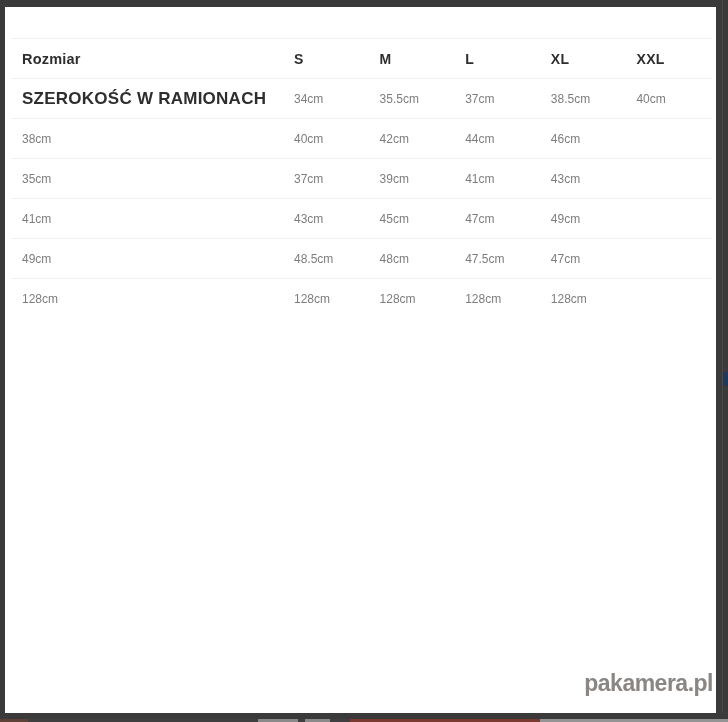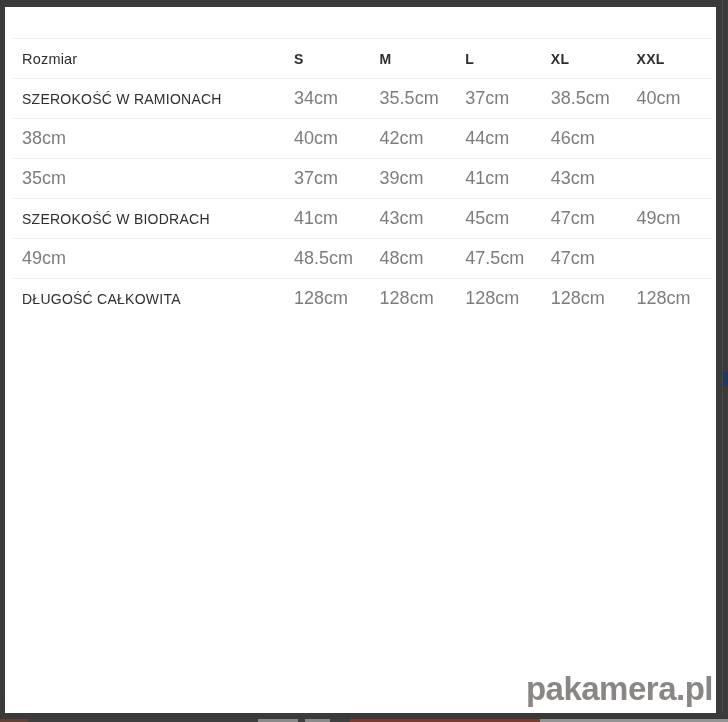--- a/index.html
+++ b/index.html
@@ -65,49 +65,49 @@
   }
   .t-row {
     display: grid;
     grid-template-columns: 272px repeat(5, 1fr);
     height: 39px;
     align-items: center;
     border-top: 1px solid var(--c-row-divider, #efefef);
   }
   .cell { padding-left: 10px; white-space: nowrap; overflow: hidden; }
   .cell-label {
-    font-size: 14px;
-    font-weight: 400;
+    font-size: 17px;
+    font-weight: 700;
     letter-spacing: 0.25px;
     color: var(--c-label-text, #2e2e2e);
   }
   .cell-header-first {
     font-size: 14.5px;
-    font-weight: 400;
+    font-weight: 700;
     letter-spacing: 0.2px;
     color: var(--c-label-text, #2e2e2e);
   }
   .cell-header-size {
     font-size: 14px;
     font-weight: 700;
     letter-spacing: 0.4px;
     color: var(--c-label-text, #2e2e2e);
   }
   .cell-value {
-    font-size: 18px;
+    font-size: 12px;
     font-weight: 400;
     color: var(--c-value-text, #7d7d7d);
   }
 
   
   .watermark {
     position: absolute;
     right: 15px;
     top: 672px;
-    font-size: 33px;
+    font-size: 23px;
     font-weight: 600;
     letter-spacing: -0.5px;
     color: var(--c-watermark-text, #8a8683);
     line-height: 1;
   }
 </style>
 </head>
 <body>
 
 <div class="page">
@@ -150,38 +150,36 @@
 
       <div class="t-row">
         <div class="cell cell-value">35cm</div>
         <div class="cell cell-value">37cm</div>
         <div class="cell cell-value">39cm</div>
         <div class="cell cell-value">41cm</div>
         <div class="cell cell-value">43cm</div>
       </div>
 
       <div class="t-row">
-        <div class="cell cell-label">SZEROKOŚĆ W BIODRACH</div>
         <div class="cell cell-value">41cm</div>
         <div class="cell cell-value">43cm</div>
         <div class="cell cell-value">45cm</div>
         <div class="cell cell-value">47cm</div>
         <div class="cell cell-value">49cm</div>
       </div>
 
       <div class="t-row">
         <div class="cell cell-value">49cm</div>
         <div class="cell cell-value">48.5cm</div>
         <div class="cell cell-value">48cm</div>
         <div class="cell cell-value">47.5cm</div>
         <div class="cell cell-value">47cm</div>
       </div>
 
       <div class="t-row">
-        <div class="cell cell-label">DŁUGOŚĆ CAŁKOWITA</div>
         <div class="cell cell-value">128cm</div>
         <div class="cell cell-value">128cm</div>
         <div class="cell cell-value">128cm</div>
         <div class="cell cell-value">128cm</div>
         <div class="cell cell-value">128cm</div>
       </div>
 
     </div>
   </div>
 

